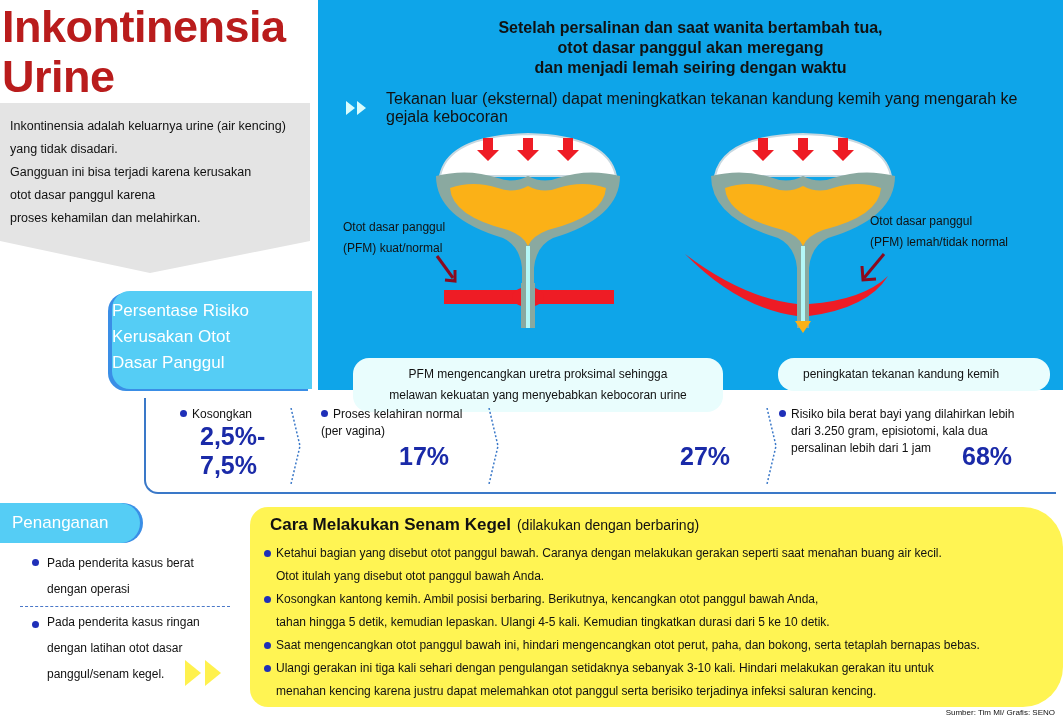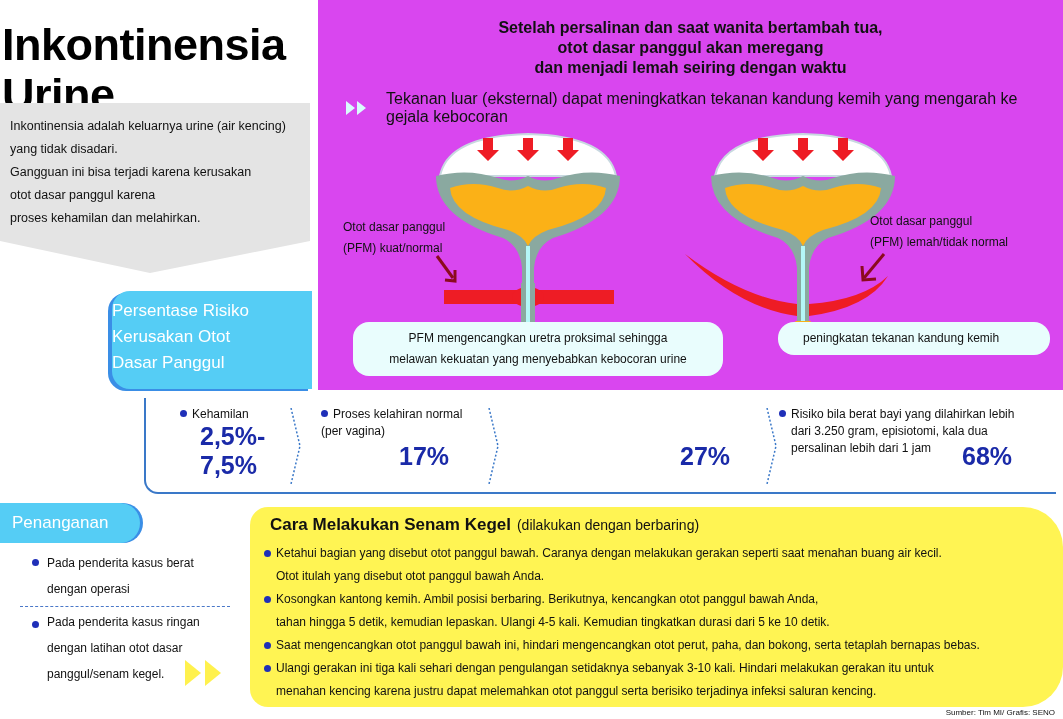--- a/index.html
+++ b/index.html
@@ -1,33 +1,33 @@
 <!DOCTYPE html>
 <html><head>
 <meta charset="utf-8">
 <style>
   * { box-sizing: border-box; margin: 0; padding: 0; }
   html, body { width: 1063px; height: 719px; overflow: hidden; background: #ffffff; }
   body { font-family: "Liberation Sans", sans-serif; color: #111; position: relative; }
 
-  .title { position: absolute; left: 2px; top: 20px; font-size: 45px; font-weight: 700; line-height: 50px; letter-spacing: -0.5px; color: #000000; }
+  .title { position: absolute; left: 2px; top: 2px; font-size: 45px; font-weight: 700; line-height: 50px; letter-spacing: -0.5px; color: #b91c1c; }
   .intro { position: absolute; left: 0; top: 103px; width: 310px; height: 170px; background: #e4e4e4;
            clip-path: polygon(0 0, 100% 0, 100% 138px, 150px 170px, 0 138px); }
   .intro p { font-size: 12.5px; line-height: 23px; padding-left: 10px; }
   .intro .body { padding-top: 12px; }
 
-  .cyan-panel { position: absolute; left: 318px; top: 0; width: 745px; height: 390px; background: #d946ef; }
+  .cyan-panel { position: absolute; left: 318px; top: 0; width: 745px; height: 390px; background: #0ea5e9; }
   .headline { position: absolute; left: 0; top: 18px; width: 100%; text-align: center; font-size: 16px; font-weight: 700; line-height: 20px; }
   .subline { position: absolute; left: 28px; top: 90px; font-size: 16px; display: flex; align-items: center; gap: 20px; }
   .dbl-arrow { display: inline-flex; gap: 2px; }
   .tri-r { width: 0; height: 0; border-top: 7px solid transparent; border-bottom: 7px solid transparent; border-left: 9px solid #d8fcfc; }
 
   .bladder { position: absolute; top: 128px; }
   .lbl { position: absolute; font-size: 12px; line-height: 21px; }
-  .info-box { position: absolute; background: #e9fdfd; border-radius: 16px; font-size: 12px; line-height: 21px; text-align: center; padding: 6px 10px; }
+  .info-box { position: absolute; background: #e9fdfd; border-radius: 16px; font-size: 12px; line-height: 21px; text-align: center; padding: 6px 10px; margin-top: 36px; }
 
   .risk-tab { position: absolute; left: 112px; top: 291px; width: 200px; height: 98px; background: #55cdf5; border-radius: 18px 0 0 18px;
               box-shadow: -4px 2px 0 #3a8ee6; color: #fff; font-size: 17px; line-height: 26px; padding: 7px 14px 0 0; }
 
   .stats { position: absolute; left: 144px; top: 398px; width: 912px; height: 96px; border-left: 2px solid #3a78c8; border-bottom: 2px solid #3a78c8; border-bottom-left-radius: 14px; }
   .stat { position: absolute; top: 8px; font-size: 12px; line-height: 17px; }
   .dot { display: inline-block; width: 7px; height: 7px; border-radius: 50%; background: #1f2fb8; margin-right: 5px; vertical-align: 1px; }
   .pct { position: absolute; color: #1a2aa8; font-weight: 700; font-size: 25px; line-height: 29px; }
   .sep { position: absolute; top: 10px; width: 12px; height: 76px; }
 
@@ -137,21 +137,21 @@
 </div>
 
 <div class="risk-tab">
   <div>Persentase Risiko</div>
   <div>Kerusakan Otot</div>
   <div>Dasar Panggul</div>
 </div>
 
 <div class="stats">
   <div class="stat" style="left:34px">
-    <div><span class="dot"></span><span>Kehamilan</span></div>
+    <div><span class="dot"></span><span>Kosongkan</span></div>
   </div>
   <div class="pct" style="left:54px;top:24px">
     <div>2,5%-</div>
     <div>7,5%</div>
   </div>
   <svg class="sep" style="left:144px" viewBox="0 0 12 76">
       <path d="M1,0 L10,38 L1,76" stroke="#3a78c8" stroke-width="1.5" stroke-dasharray="2,2" fill="none"></path>
     </svg>
 
   <div class="stat" style="left:175px">

